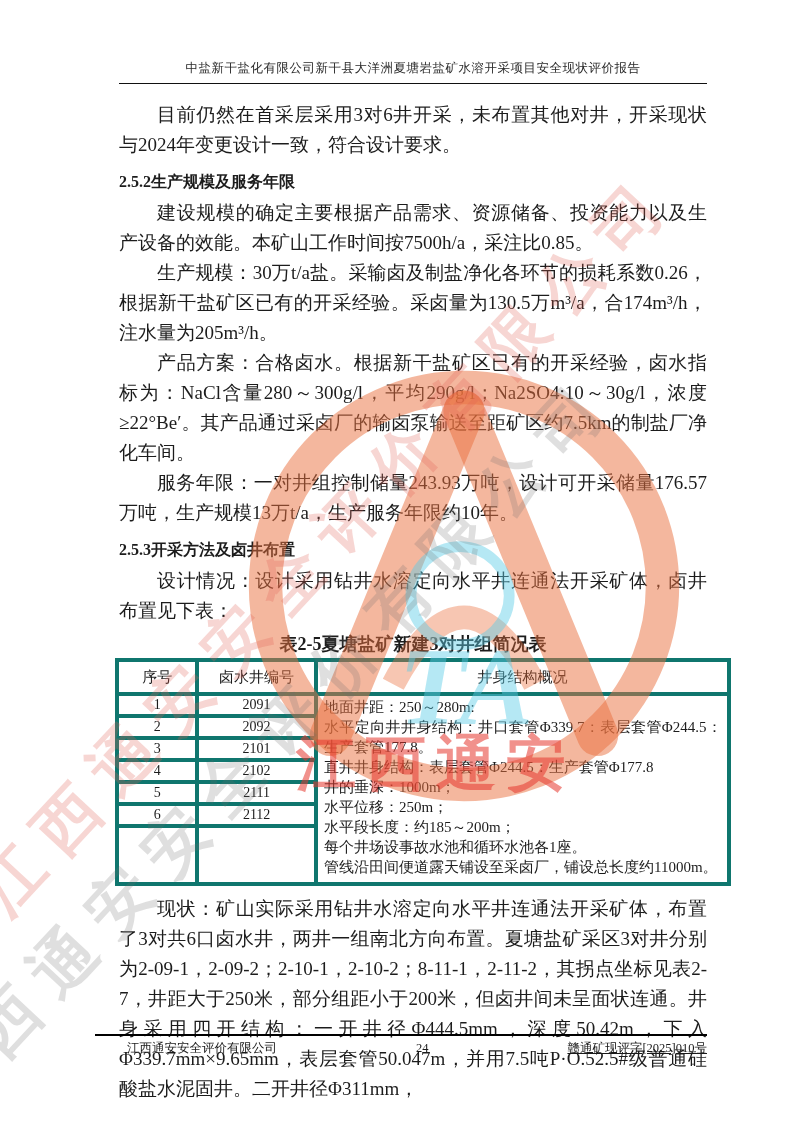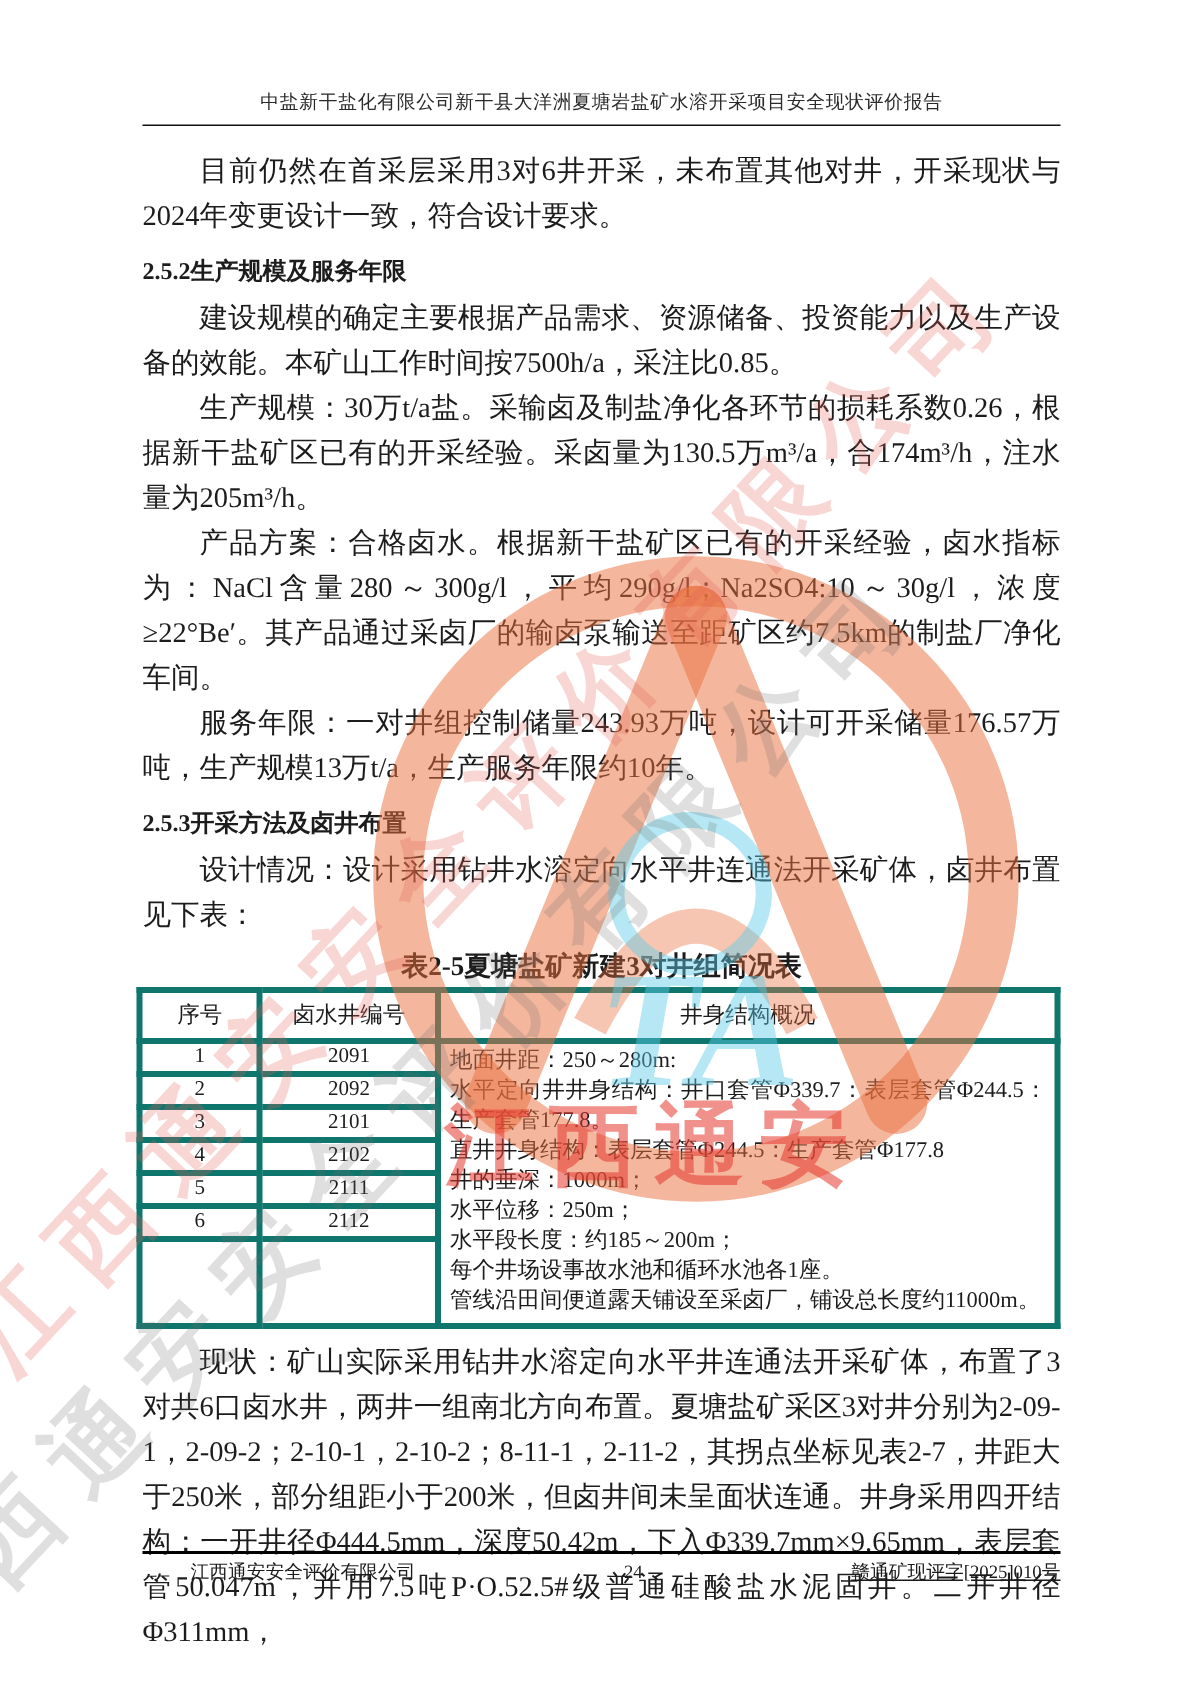--- a/index.html
+++ b/index.html
@@ -1,20 +1,21 @@
 <!DOCTYPE html>
 <html><head>
 <meta charset="utf-8">
 <style>
   * { margin:0; padding:0; box-sizing:border-box; }
   html,body { background:#888; }
   .page {
     position:relative; width:794px; height:1122px; margin:0 auto;
     background:#ffffff; overflow:hidden; color:#1c1c1c;
     font-family:"Liberation Serif","DejaVu Serif",serif;
+    padding-left:24px;
   }
   .doc-header { padding:60px 87px 0 95px; }
   .doc-header .ht {
     text-align:center; font-size:12.5px; color:#2a2a2a; letter-spacing:0.5px;
     padding-bottom:6px; border-bottom:1.6px solid #111;
   }
   .doc-main { padding:16px 87px 0 95px; font-size:19px; line-height:30px; }
   .para { text-indent:2em; text-align:justify; }
   .hsec { font-weight:bold; font-size:16px; line-height:32px; margin-top:6px; }
   .tbl-title { text-align:center; font-weight:bold; font-size:18px; line-height:24px; margin-top:6px; }

